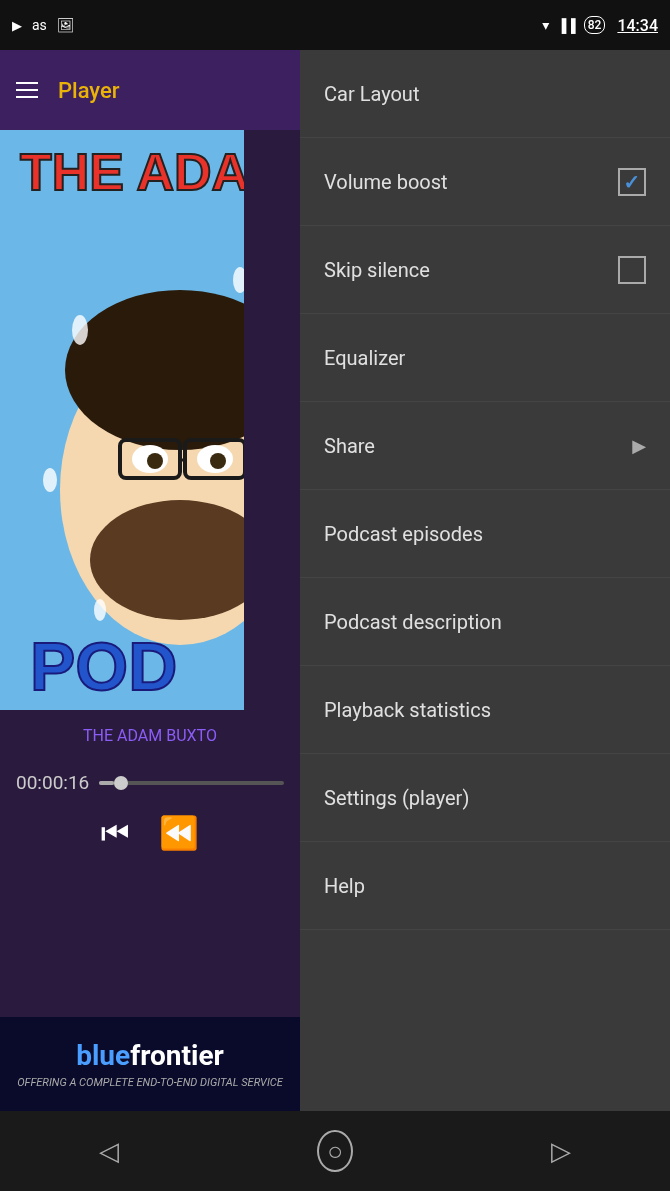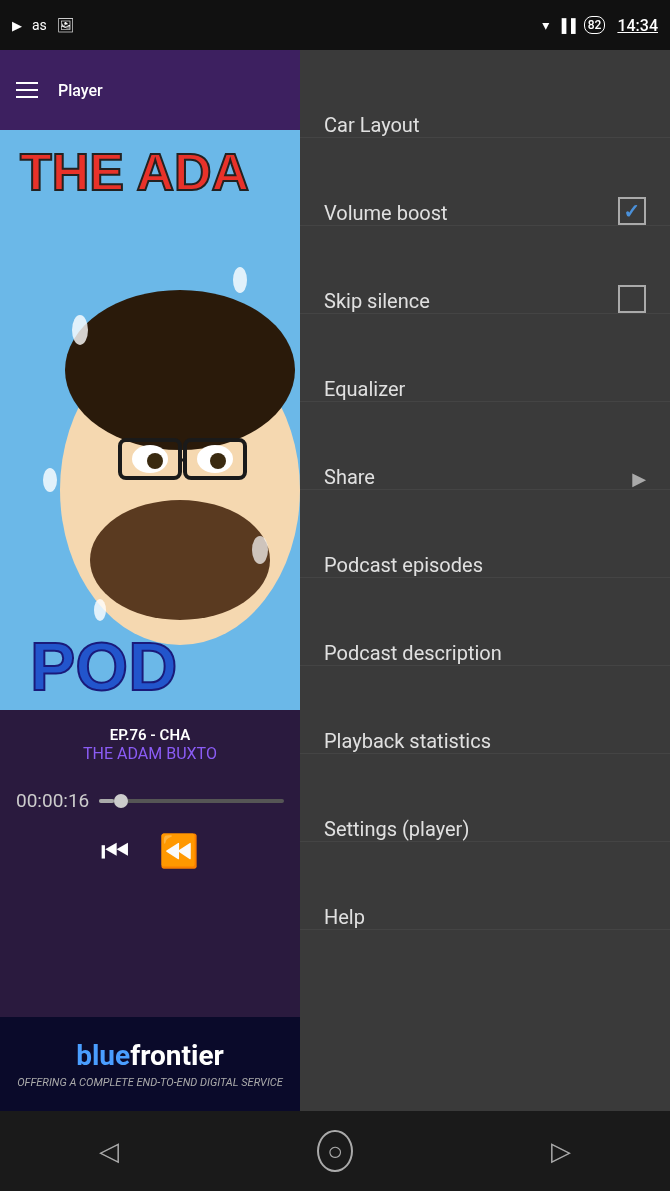--- a/index.html
+++ b/index.html
@@ -113,21 +113,21 @@
       right: 0;
       width: 370px;
       height: 1141px;
       background: #3a3a3a;
       z-index: 100;
       overflow-y: auto;
     }
 
     .menu-item {
       display: flex;
-      align-items: flex-end;
+      align-items: center;
       justify-content: space-between;
       padding: 0 24px;
       height: 88px;
       border-bottom: 1px solid #444;
       cursor: pointer;
     }
     .menu-item-text {
       color: #e0e0e0;
       font-size: 20px;
       font-weight: 400;
@@ -171,21 +171,21 @@
       z-index: 200;
     }
 
     .nav-icon {
       color: #aaa;
       font-size: 30px;
     }
 
     
     .podcast-art {
-      width: 300px;
+      width: 244px;
       height: 580px;
       position: relative;
       overflow: hidden;
     }
 
     
     .hamburger {
       display: flex;
       flex-direction: column;
       gap: 5px;
@@ -271,21 +271,21 @@
 </div>
 
 <div class="player-area">
 
   <div class="app-bar">
     <div class="hamburger">
       <span></span>
         <span></span>
         <span></span>
     </div>
-    <span style="color:#ffffff; font-size:16px; font-weight:500;">Player</span>
+    <span style="color:#eab308; font-size:22px; font-weight:500;">Player</span>
   </div>
 
   <div class="podcast-art">
     <svg width="300" height="580" viewBox="0 0 300 580">
 
       <rect width="300" height="580" fill="#6bb8e8"></rect>
 
       <text x="20" y="60" font-size="52" font-weight="900" fill="#e8322a" font-family="Arial Black, Arial" stroke="#222" stroke-width="2">THE ADA</text>
 
       <ellipse cx="180" cy="360" rx="120" ry="155" fill="#f5d8b0"></ellipse>
@@ -307,21 +307,20 @@
       <ellipse cx="240" cy="150" rx="7" ry="13" fill="white" opacity="0.8"></ellipse>
       <ellipse cx="50" cy="350" rx="7" ry="12" fill="white" opacity="0.8"></ellipse>
       <ellipse cx="260" cy="420" rx="8" ry="14" fill="white" opacity="0.7"></ellipse>
       <ellipse cx="100" cy="480" rx="6" ry="11" fill="white" opacity="0.8"></ellipse>
 
       <text x="30" y="560" font-size="68" font-weight="900" fill="#2255cc" font-family="Arial Black, Arial" stroke="#1a1a7a" stroke-width="2">POD</text>
     </svg>
   </div>
 
   <div class="podcast-info">
-    <div class="episode-title">EP.76 - CHA</div>
     <div class="podcast-title">THE ADAM BUXTO</div>
   </div>
 
   <div class="progress-area">
     <span class="time-text">00:00:16</span>
     <div class="progress-bar-container">
       <div class="progress-bar-fill"></div>
       <div class="progress-thumb"></div>
     </div>
   </div>

